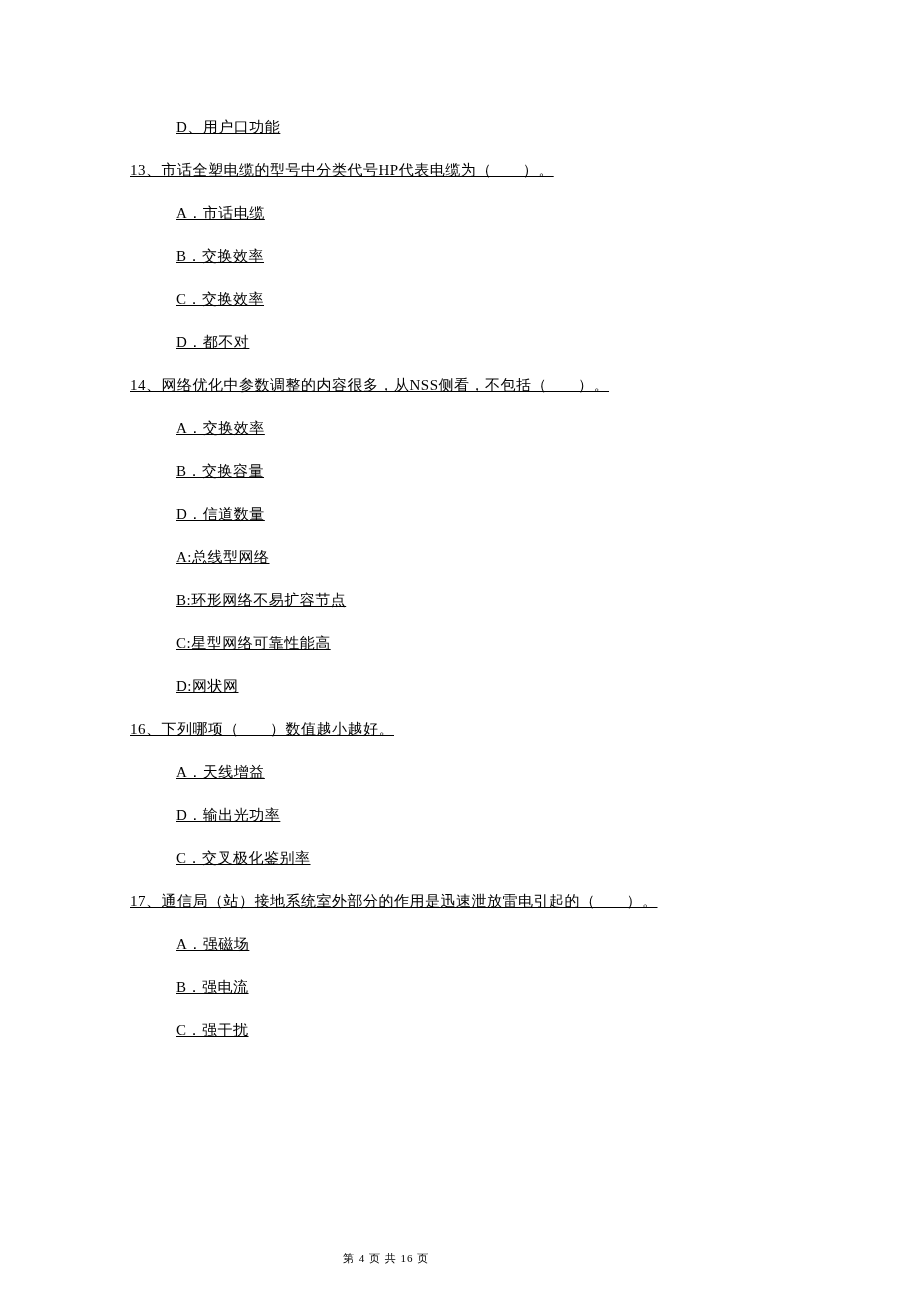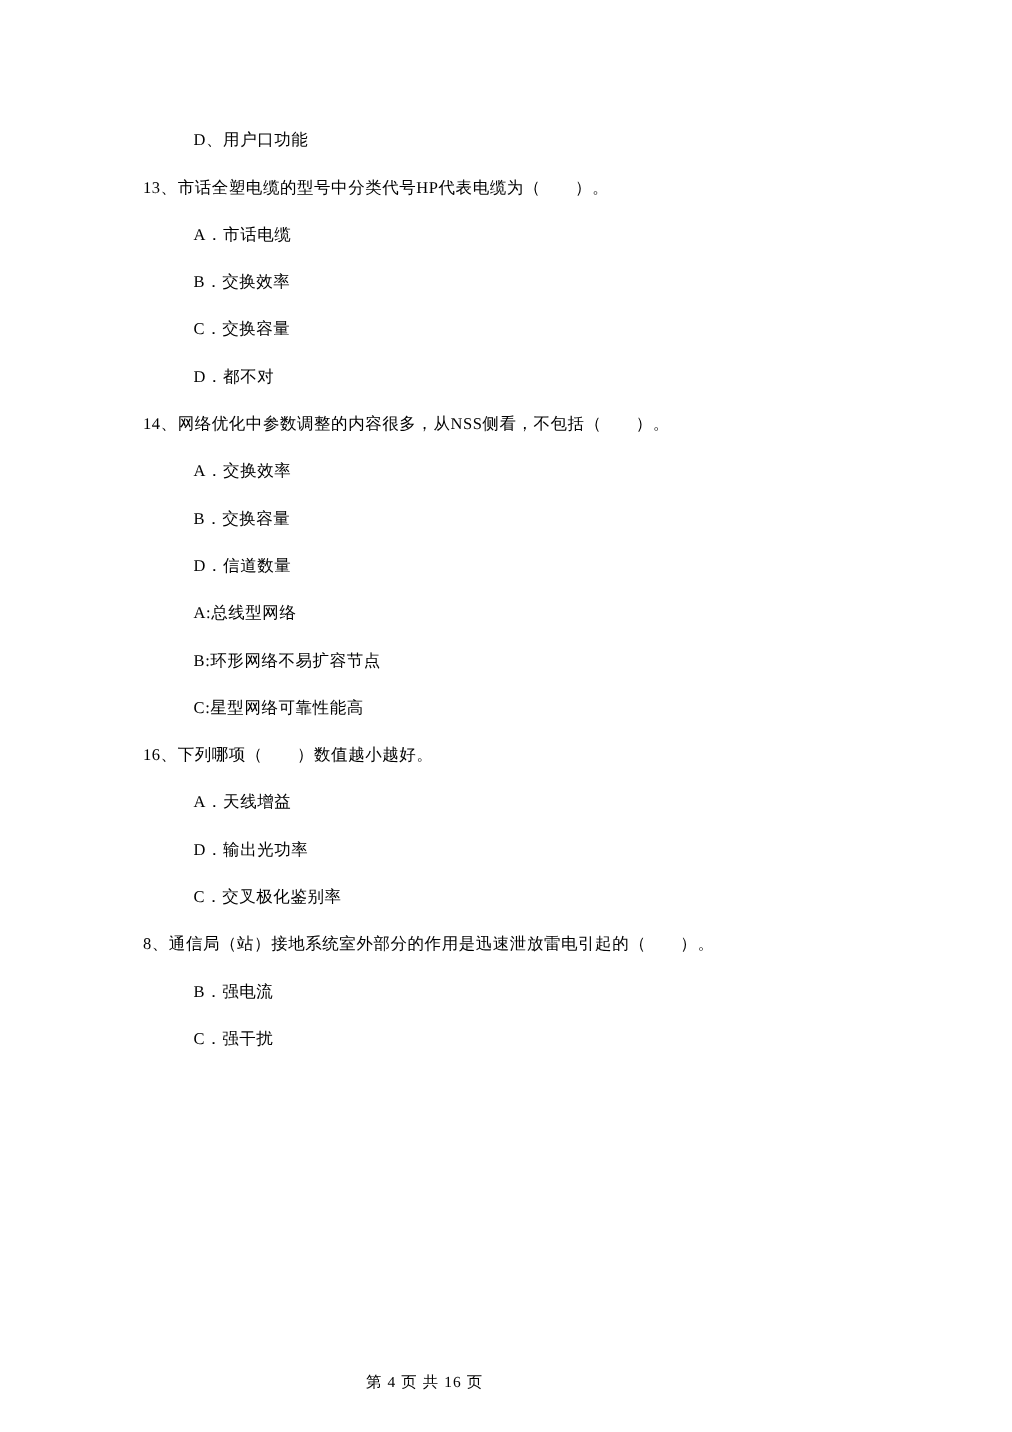--- a/index.html
+++ b/index.html
@@ -8,66 +8,69 @@
     background: #ffffff;
     font-family: "SimSun", "宋体", serif;
     font-size: 15px;
     color: #000000;
     width: 920px;
     height: 1302px;
     position: relative;
   }
   .page {
     padding: 118px 130px 0 130px;
+    text-decoration: underline;
   }
   .option-line {
     margin: 0 0 24px 0;
     padding-left: 46px;
     letter-spacing: 0.5px;
   }
   .question-line {
     margin: 16px 0 24px 0;
     letter-spacing: 0.5px;
   }
   .footer {
     position: absolute;
     bottom: 36px;
     left: 0;
     width: 772px;
     text-align: center;
-    font-size: 14px;
+    font-size: 11px;
     letter-spacing: 1px;
   }
 </style>
 </head>
 <body>
 
 <div class="page">
 
   <p class="option-line">D、用户口功能</p>
 
   <p class="question-line">13、市话全塑电缆的型号中分类代号HP代表电缆为（　　）。</p>
   <p class="option-line">A．市话电缆</p>
   <p class="option-line">B．交换效率</p>
-  <p class="option-line">C．交换容量</p>
+  <p class="option-line">C．交换效率</p>
   <p class="option-line">D．都不对</p>
 
   <p class="question-line">14、网络优化中参数调整的内容很多，从NSS侧看，不包括（　　）。</p>
   <p class="option-line">A．交换效率</p>
   <p class="option-line">B．交换容量</p>
   <p class="option-line">D．信道数量</p>
 
   <p class="option-line">A:总线型网络</p>
   <p class="option-line">B:环形网络不易扩容节点</p>
   <p class="option-line">C:星型网络可靠性能高</p>
+  <p class="option-line">D:网状网</p>
 
   <p class="question-line">16、下列哪项（　　）数值越小越好。</p>
   <p class="option-line">A．天线增益</p>
   <p class="option-line">D．输出光功率</p>
   <p class="option-line">C．交叉极化鉴别率</p>
 
-  <p class="question-line">8、通信局（站）接地系统室外部分的作用是迅速泄放雷电引起的（　　）。</p>
+  <p class="question-line">17、通信局（站）接地系统室外部分的作用是迅速泄放雷电引起的（　　）。</p>
+  <p class="option-line">A．强磁场</p>
   <p class="option-line">B．强电流</p>
   <p class="option-line">C．强干扰</p>
 
 </div>
 
 <div class="footer">第 4 页 共 16 页</div>
 
 </body></html>

